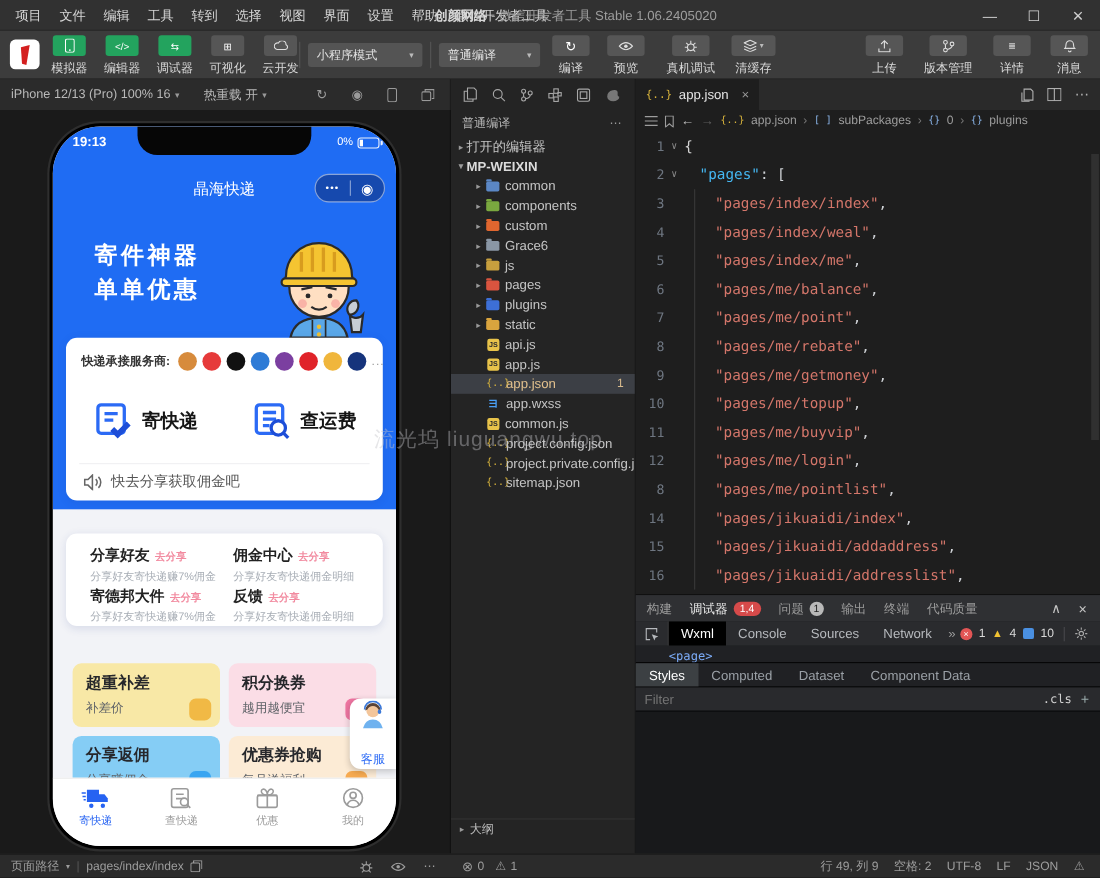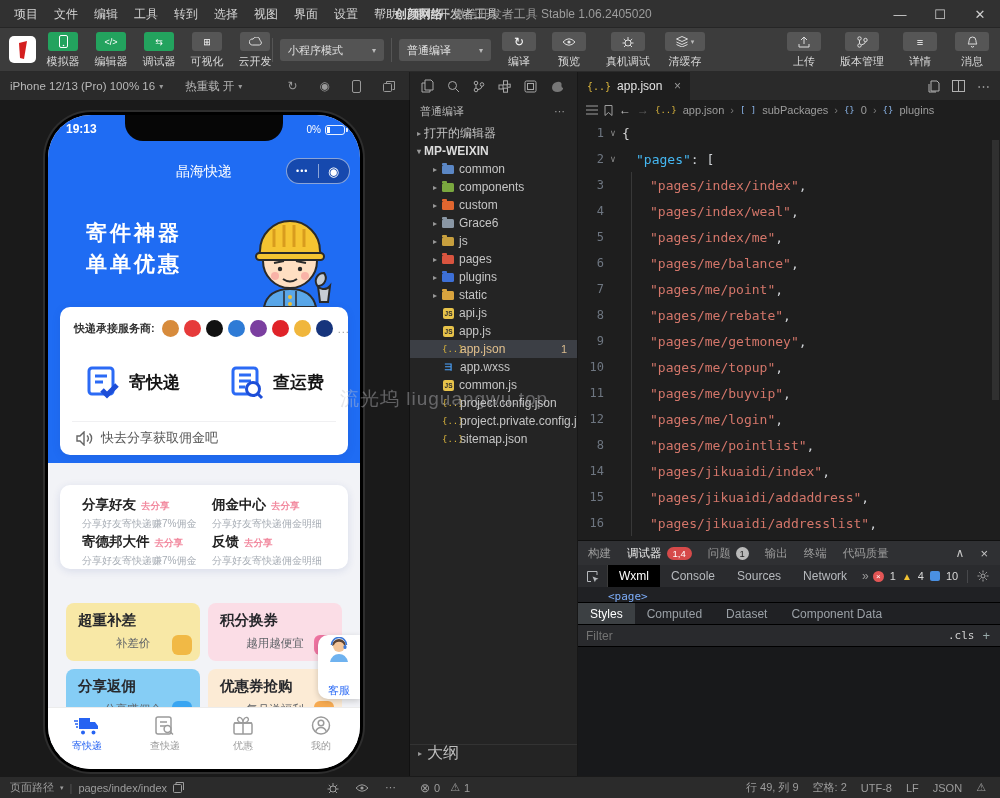--- a/index.html
+++ b/index.html
@@ -78,21 +78,21 @@
   .notice { position:absolute; left:16px; top:122px; display:flex; align-items:center; gap:8px; font-size:13px; color:#555; }
   .card2 { top:370px; height:84px; }
   .g2 { position:absolute; display:block; }
   .g2 .trow1 { display:flex; align-items:baseline; gap:5px; }
   .g2 .gt { font-size:13.5px; font-weight:bold; color:#222; }
   .g2 .tag { font-size:9.5px; color:#f28ba0; font-weight:bold; }
   .g2 .gd { font-size:10px; color:#a7adb5; margin-top:3px; }
   .tiles { position:absolute; left:18px; right:18px; top:488px; display:grid; grid-template-columns:1fr 1fr; gap:8px; }
   .tile { height:58px; border-radius:8px; padding:8px 12px; position:relative; overflow:hidden;}
   .tile .tt { font-size:14.5px; font-weight:bold; color:#26272b; }
-  .tile .td { font-size:11.5px; color:#5f6368; margin-top:6px;text-align:center; }
+  .tile .td { font-size:11.5px; color:#5f6368; margin-top:6px; }
   .tile .tico { position:absolute; right:8px; bottom:6px; width:20px; height:20px; border-radius:6px; opacity:.95;}
   .service { position:absolute; right:0; top:520px; width:42px; height:64px; background:#fff; border-radius:10px 0 0 10px;
              box-shadow:0 2px 6px rgba(0,0,0,.18); z-index:8; display:flex; flex-direction:column; align-items:center; justify-content:center; gap:20px;}
   .service .sl { font-size:11px; color:#2b6af5; }
   .tabbar { position:absolute; left:0; bottom:0; width:100%; height:62px; background:#fff; border-top:1px solid #ececec;
             display:flex; z-index:6; }
   .tb-item { flex:1; display:flex; flex-direction:column; align-items:center; padding-top:8px; gap:3px; font-size:10px; color:#9b9b9b;}
   .tb-item.active { color:#2663f2; }
 
   .watermark { position:absolute; left:340px; top:386px; z-index:50; font-size:19px; color:rgba(195,195,200,.42);
@@ -115,21 +115,21 @@
   .trow.file { padding-left:32px; }
   .fold { width:12px; height:9px; border-radius:1.5px; margin:0 5px 0 2px; position:relative; flex:none;}
   .fold::before { content:""; position:absolute; left:0; top:-2px; width:5px; height:2px; background:inherit; border-radius:1px 1px 0 0; background-color:inherit;}
   .fico { width:13px; margin-right:5px; text-align:center; flex:none; }
   .fico.js { font-size:6.5px; font-weight:bold; color:#2b2b2b; background:#e8c34a; width:11px; height:11px; line-height:11px; border-radius:2px; margin-left:1px;}
   .fico.json { color:#d9b43c; font-size:9px; font-family:"DejaVu Sans Mono",monospace; }
   .fico.wxss { color:#4a9ff5; font-size:10px; font-weight:bold; }
   .trow.sel { background:#3c3f45; }
   .trow.sel .tlabel { color:#e2c08d; }
   .trow .badge { margin-left:auto; padding-right:10px; color:#d7ba8d; font-size:11px; }
-  .outline { position:absolute; left:0; bottom:14px; width:100%; height:18px; border-top:1px solid #333; display:flex; align-items:center; font-size:16px; color:#bdbdbd; padding-left:8px; gap:5px;text-align:center;}
+  .outline { position:absolute; left:0; bottom:14px; width:100%; height:18px; border-top:1px solid #333; display:flex; align-items:center; font-size:11px; color:#bdbdbd; padding-left:8px; gap:5px;text-align:center;}
   .outline .arr { font-size:8px; color:#9a9a9a; }
   .outline .arr::before { content:"▸"; }
 
   
   .edtabs { position:absolute; left:578px; top:72px; width:422px; height:28px; background:#2a2a2a; display:flex; }
   .edtab { width:112px; height:28px; background:#1e1e1e; display:flex; align-items:center; gap:6px; padding:0 9px; }
   .edtab .jicon { color:#d9b43c; font-size:10px; font-family:"DejaVu Sans Mono",monospace; }
   .edtab .name { font-size:12px; color:#e4e4e4; }
   .edtab .x { margin-left:auto; color:#9a9a9a; font-size:12px; }
   .edtab .x::before { content:"×"; }

